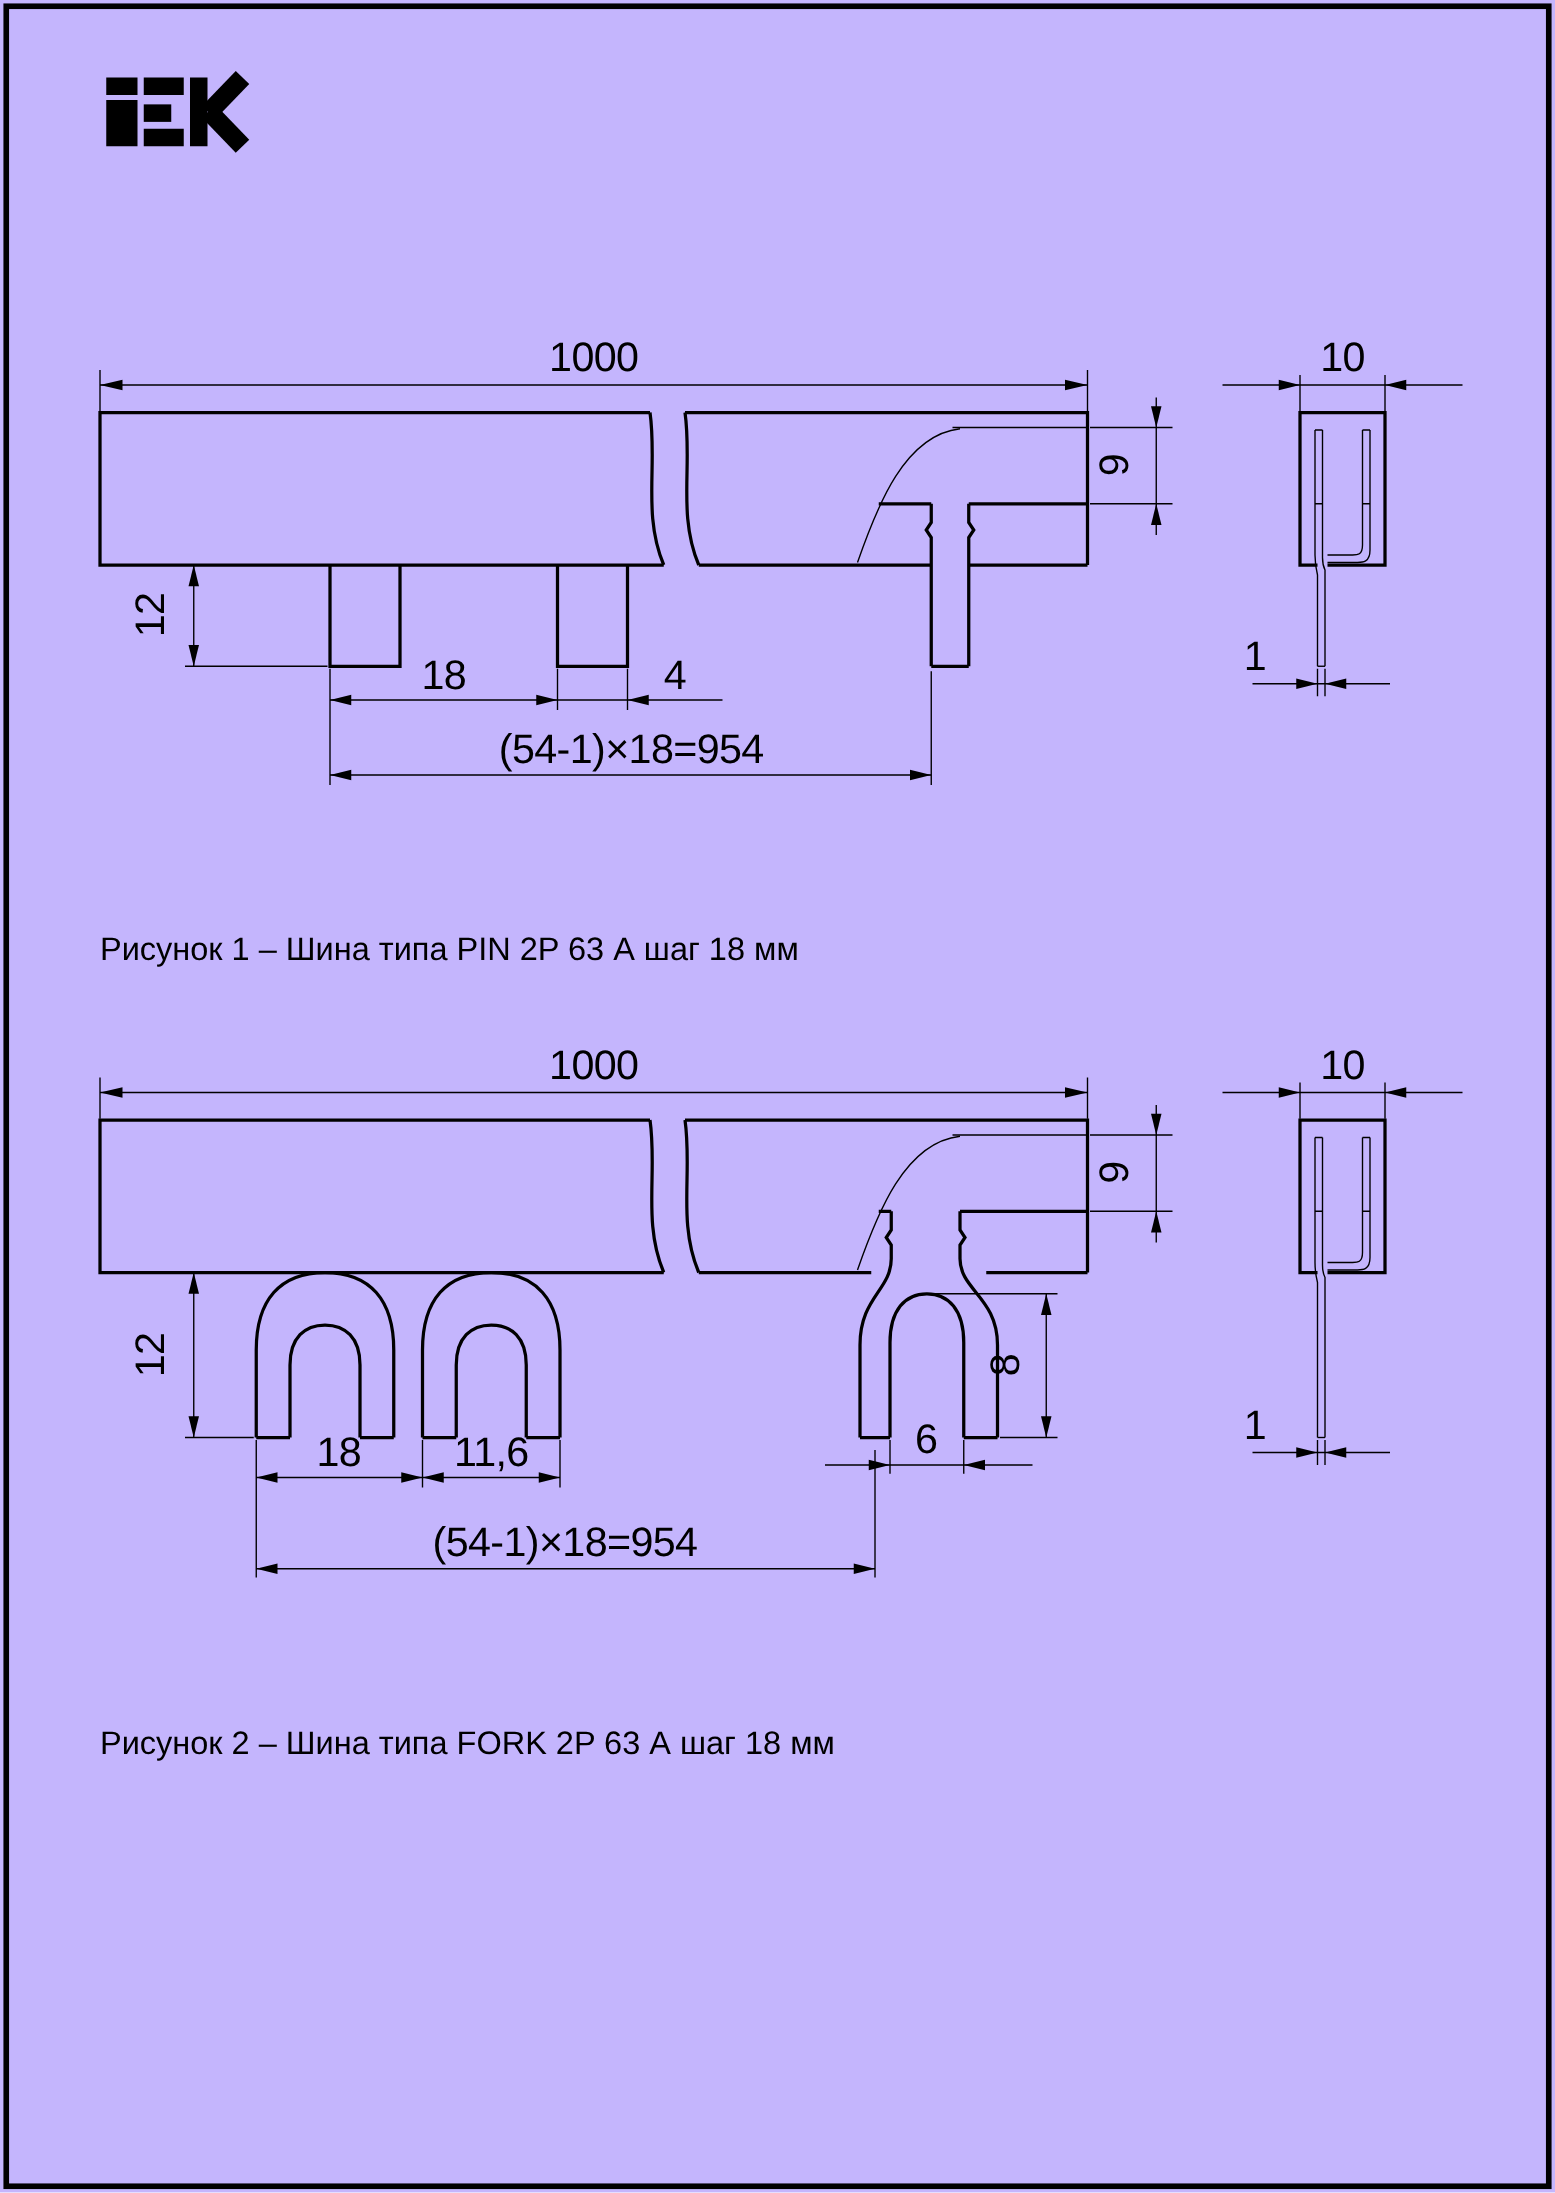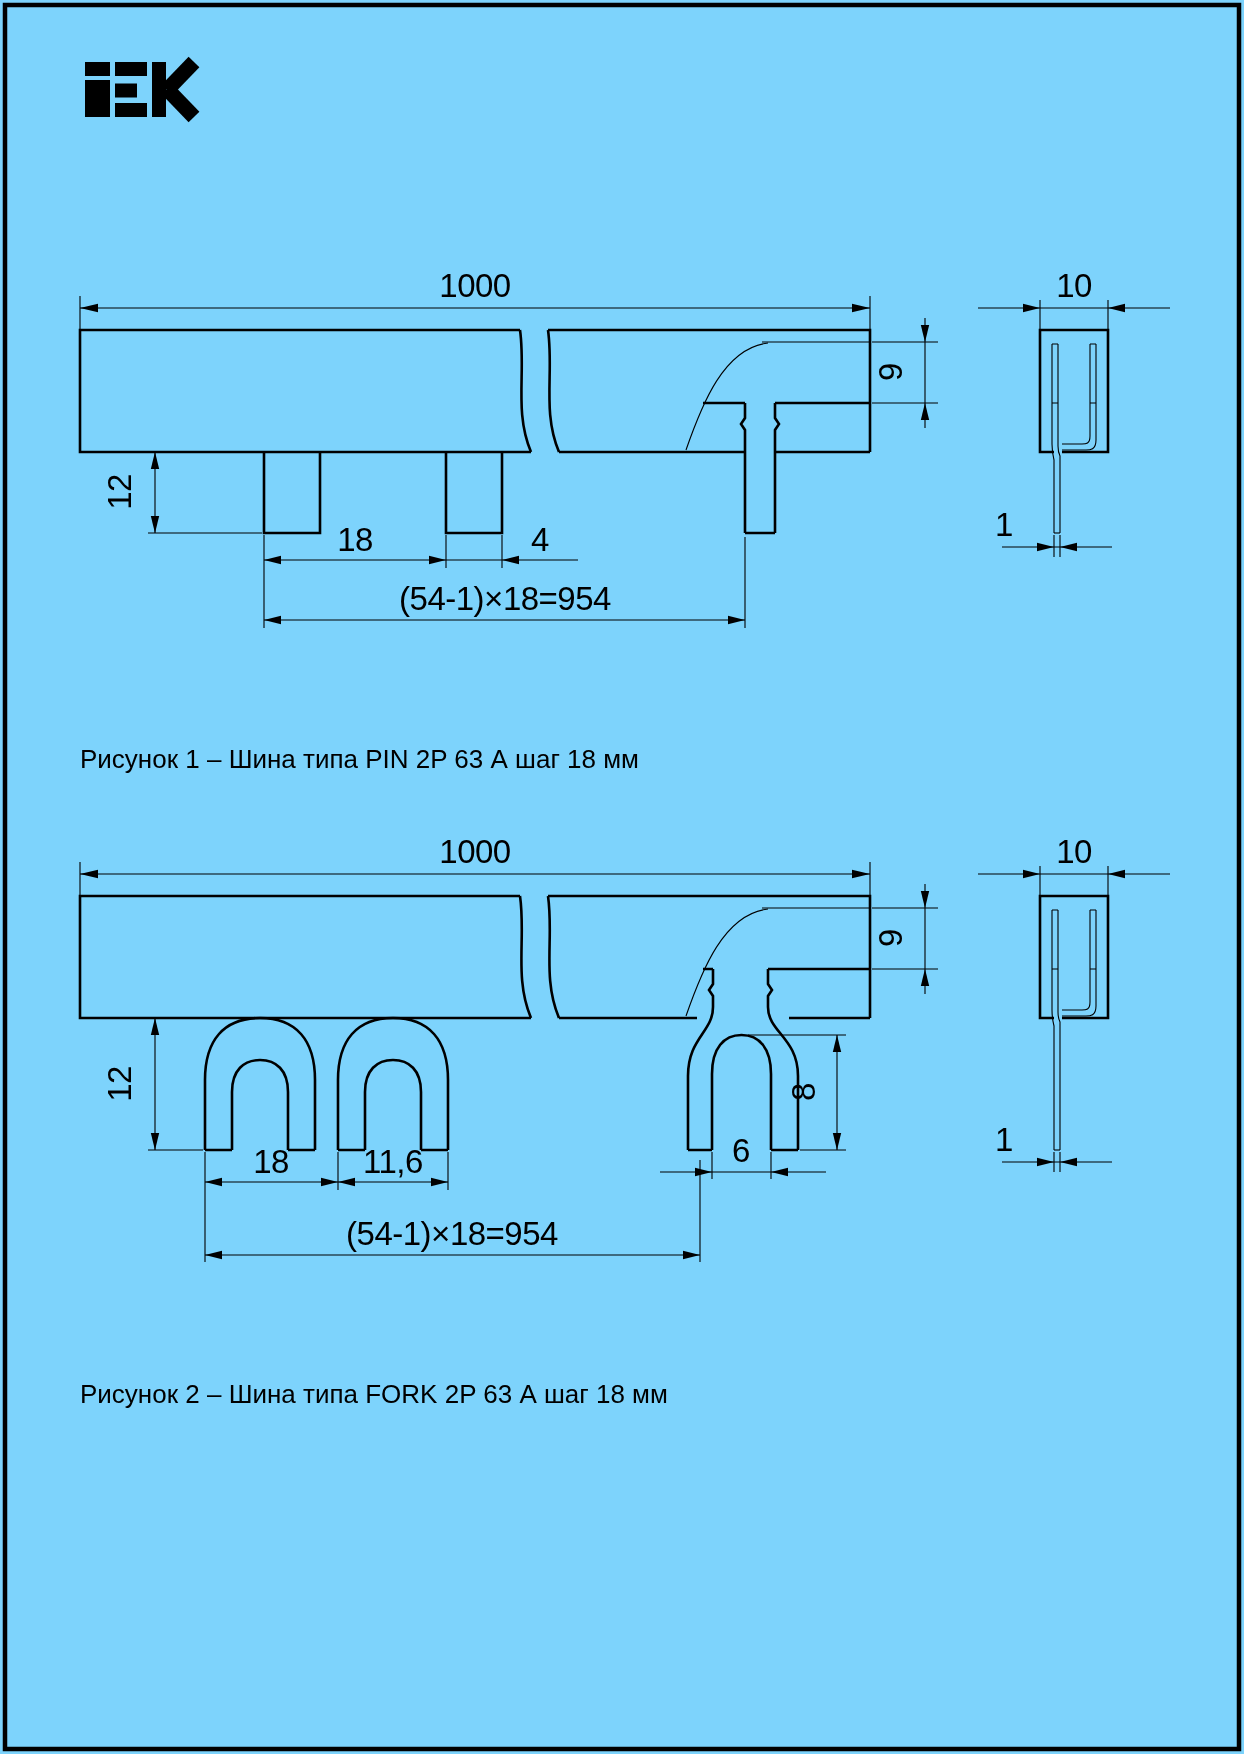--- a/index.html
+++ b/index.html
@@ -1,16 +1,16 @@
 <!DOCTYPE html>
 <html><head>
 <meta charset="utf-8">
 <style>
   html,body{margin:0;padding:0;background:#fff;}
-  .page{position:relative;width:1244px;height:1754px;background:#7dd3fc;overflow:hidden;}
+  .page{position:relative;width:1244px;height:1754px;background:#c4b5fd;overflow:hidden;}
   svg{position:absolute;left:0;top:0;}
   .tk{fill:none;stroke:#000;stroke-width:2.6;stroke-linejoin:miter;}
   .tn{fill:none;stroke:#000;stroke-width:1.1;}
   .ar{fill:#000;stroke:none;}
   .lg{fill:#000;stroke:none;}
   .dt{font-family:"Liberation Sans",sans-serif;font-size:33px;fill:#000;text-anchor:middle;letter-spacing:-0.5px;}
   .cap{font-family:"Liberation Sans",sans-serif;font-size:26px;fill:#000;letter-spacing:0px;}
 </style>
 </head>
 <body>

